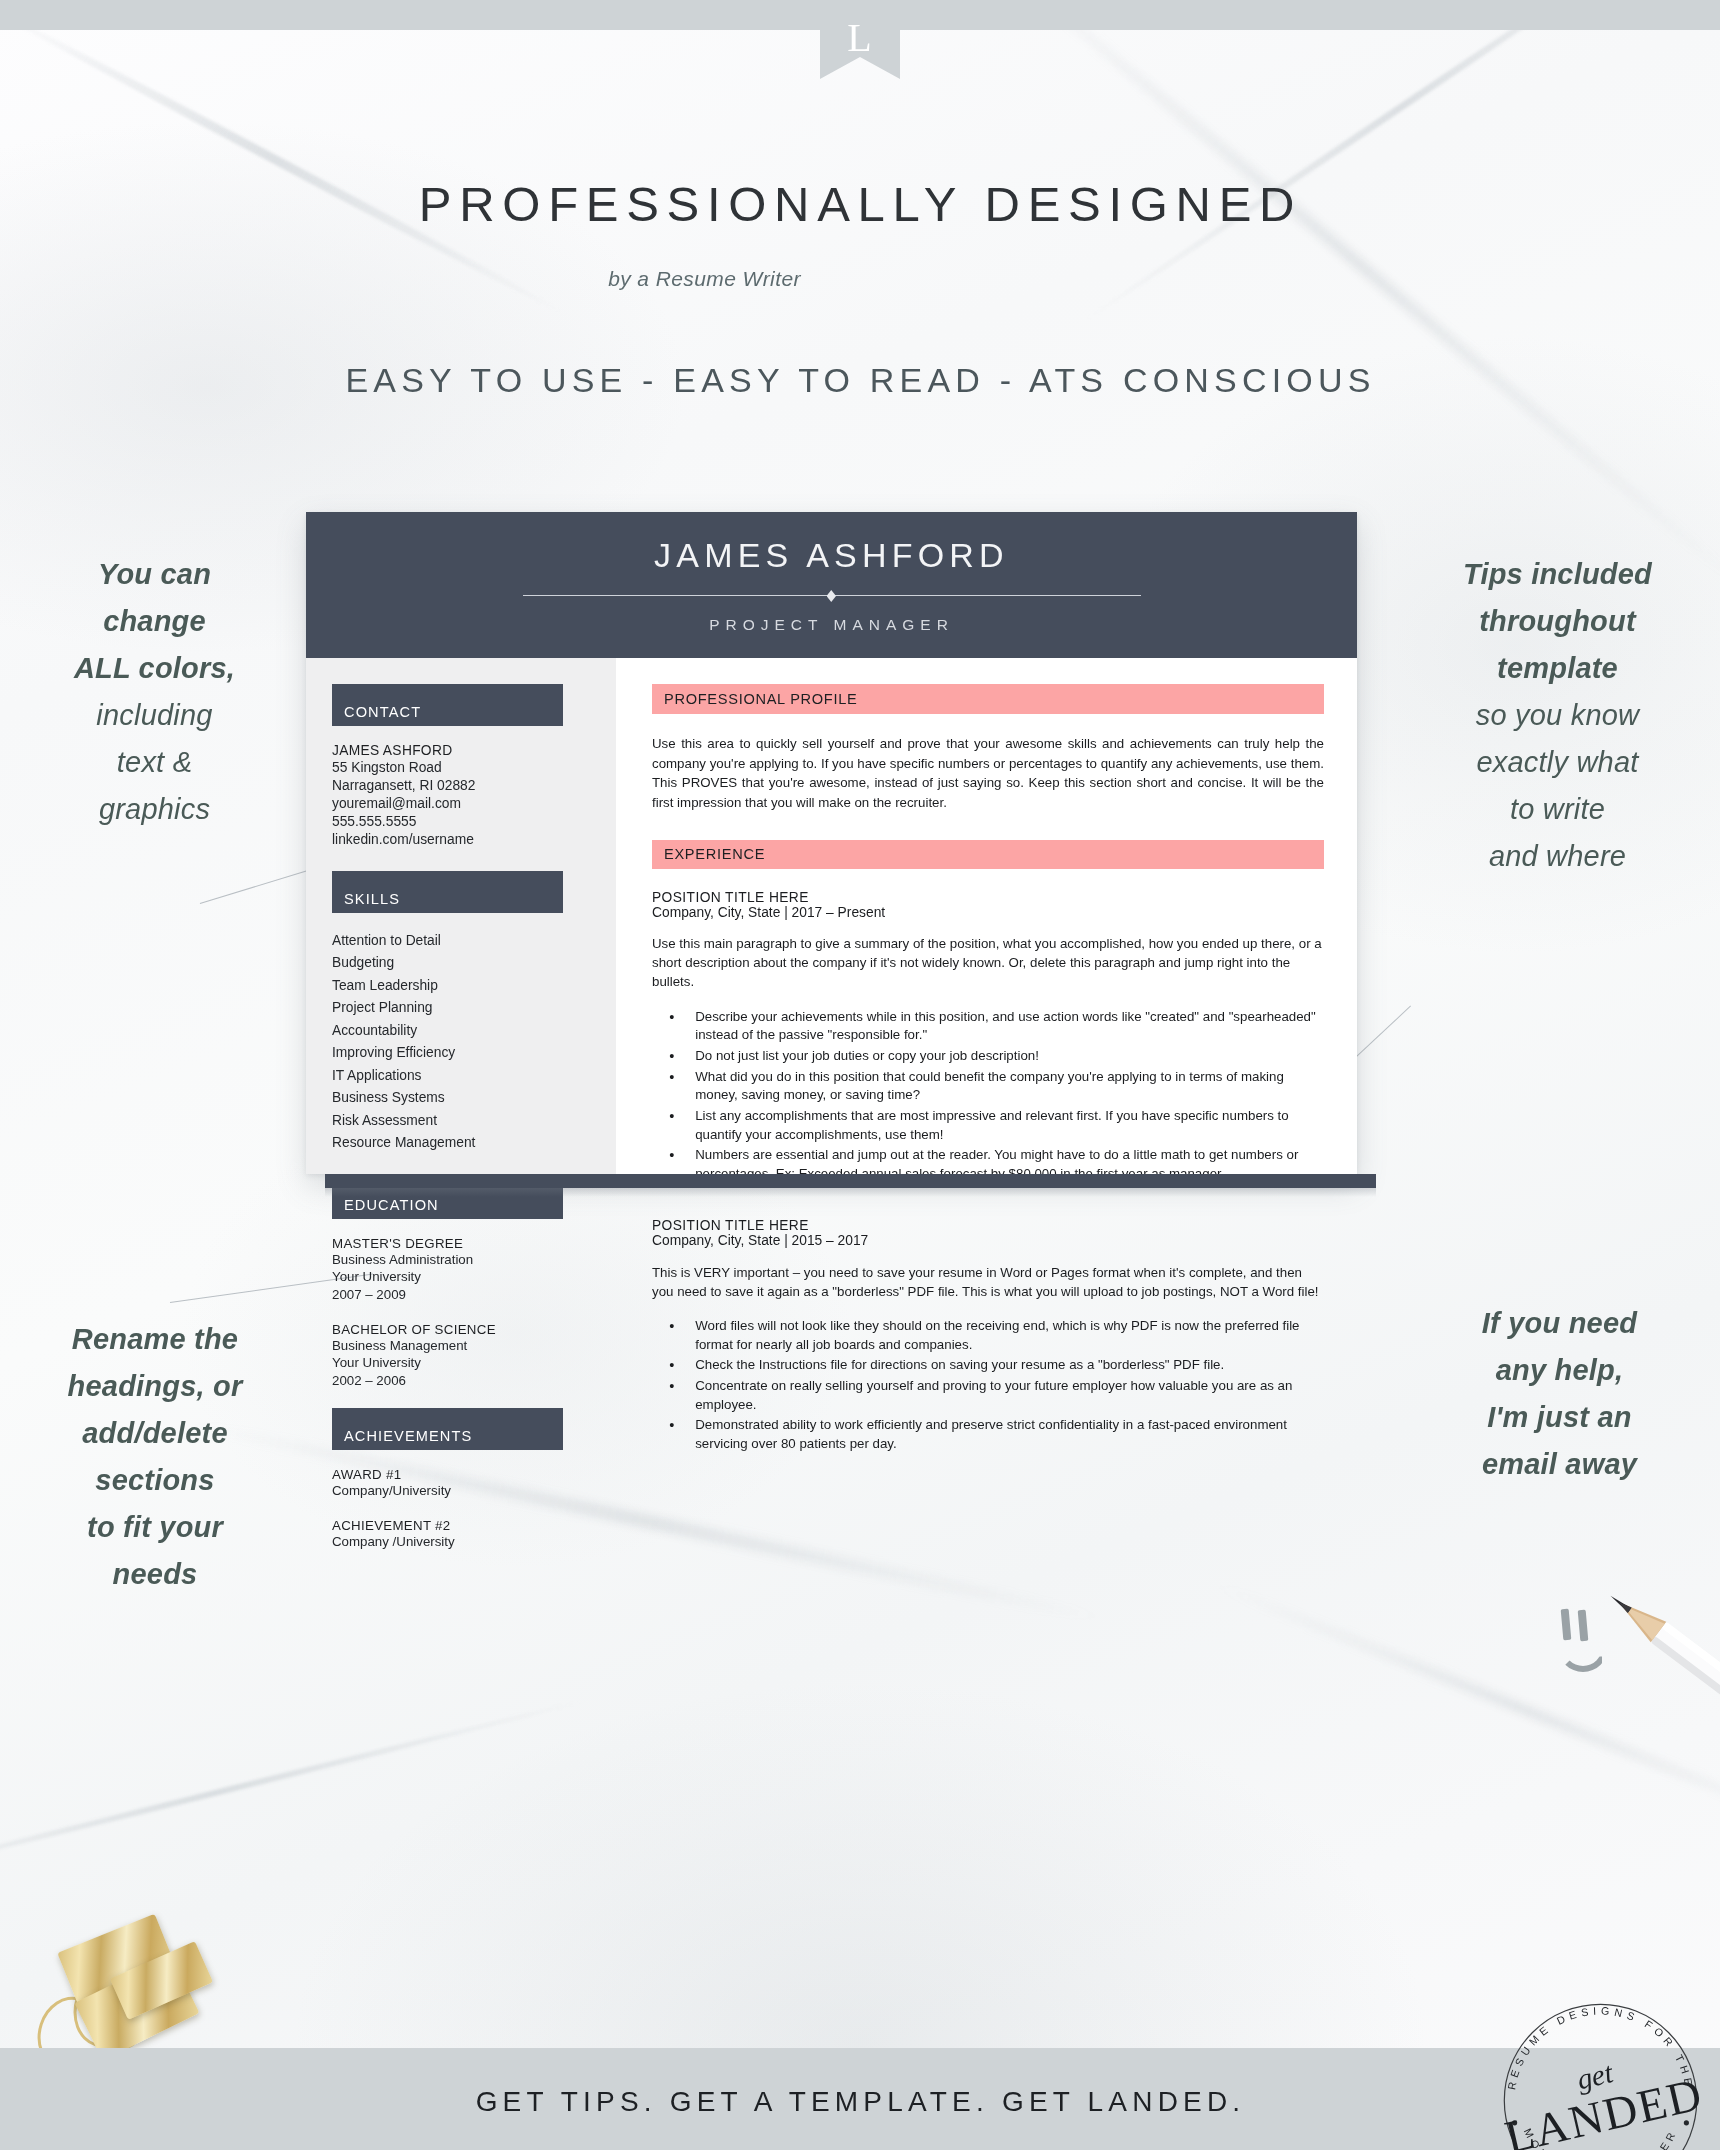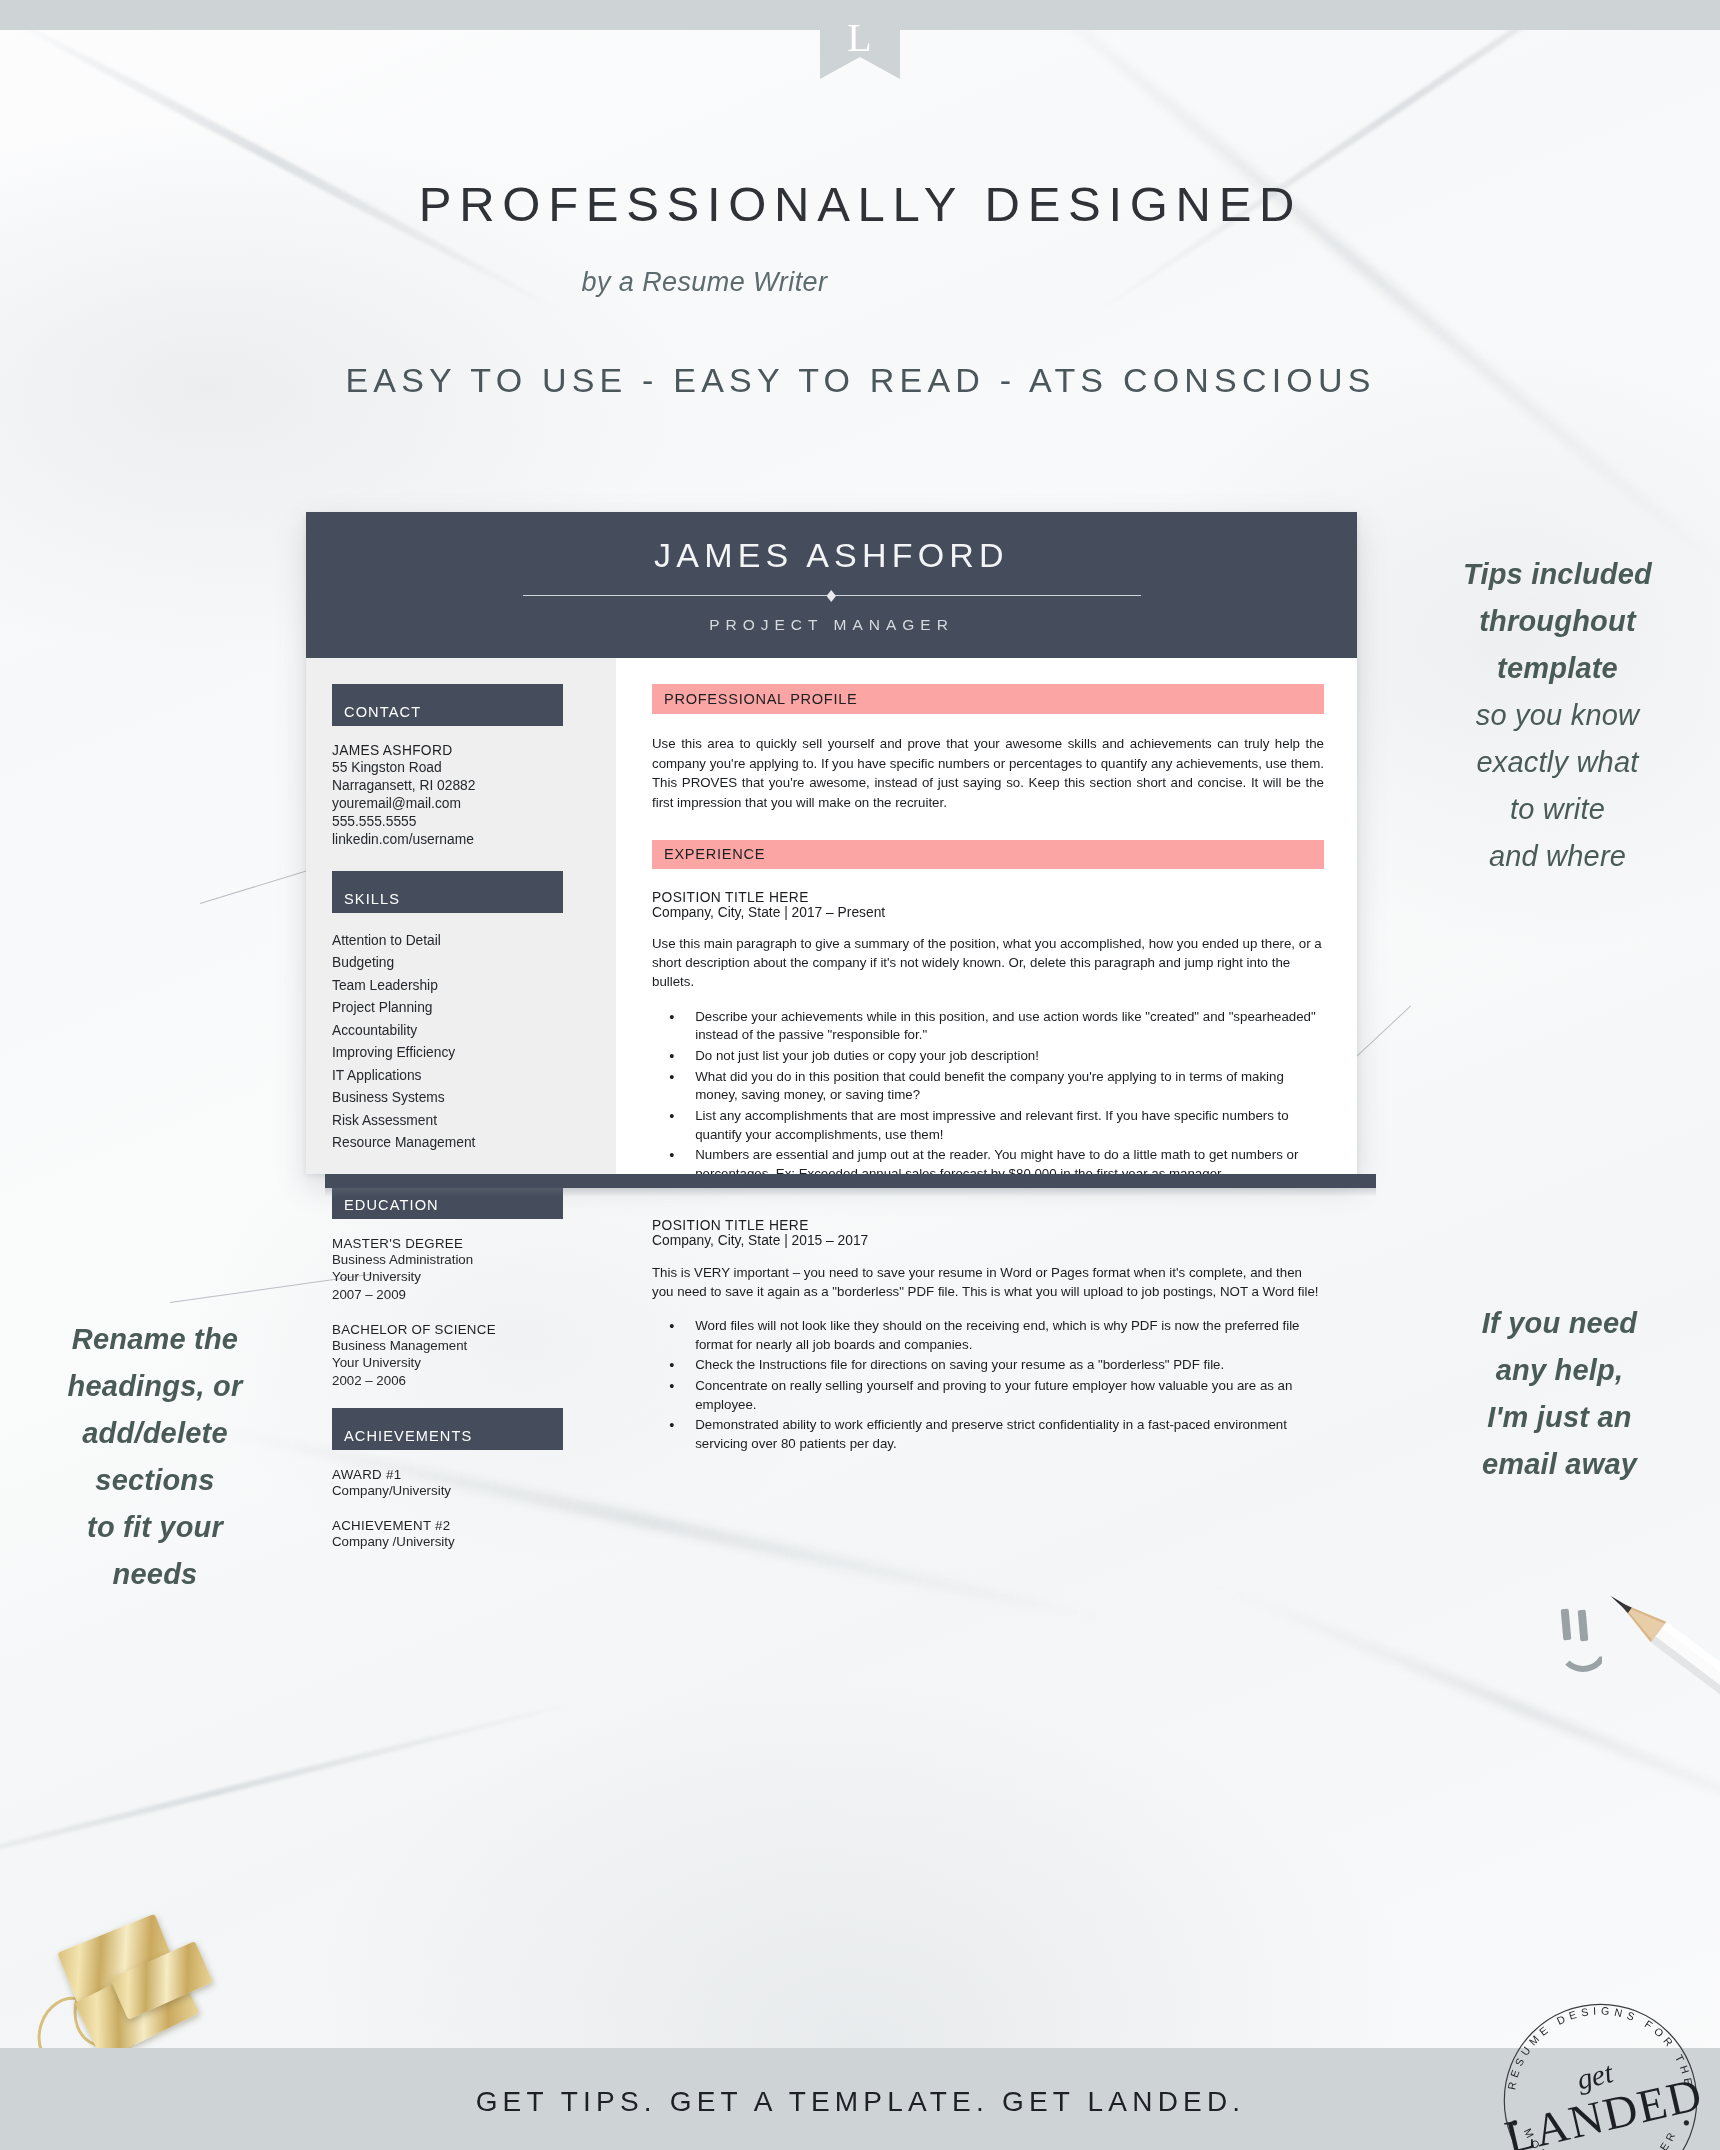--- a/index.html
+++ b/index.html
@@ -39,21 +39,21 @@
   }
 
   
   .headline {
     position:absolute; left:0; top:176px; width:1721px; text-align:center;
     font-size:49px; letter-spacing:7.7px; color:#2f3337; font-weight:400;
     font-family:"Liberation Sans", sans-serif;
   }
   .subhead {
     position:absolute; left:0; top:267px; width:1409px; text-align:center;
-    font-size:27px; color:#5d6b6f; font-style:italic; letter-spacing:0.4px;
+    font-size:21px; color:#5d6b6f; font-style:italic; letter-spacing:0.4px;
   }
   .tagline {
     position:absolute; left:0; top:361px; width:1721px; text-align:center;
     font-size:34px; letter-spacing:5.2px; color:#4c575c; font-weight:400;
   }
 
   
   .sheet {
     position:absolute; left:306px; top:512px; width:1051px; height:662px;
     background:#ffffff;
@@ -295,20 +295,28 @@
             <li>Demonstrated ability to work efficiently and preserve strict confidentiality in a fast-paced environment servicing over 80 patients per day.</li>
           </ul>
         </div>
 
       </div>
     </div>
   </div>
   <div class="sheet-bottom-bar"></div>
   <div class="sheet-shadow-strip"></div>
 
+  <div class="annot a-tl">
+    <span class="ln b">You can</span>
+    <span class="ln b">change</span>
+    <span class="ln b">ALL colors,</span>
+    <span class="ln n">including</span>
+    <span class="ln n">text &amp;</span>
+    <span class="ln n">graphics</span>
+  </div>
 
   <div class="annot a-tr">
     <span class="ln b">Tips included</span>
     <span class="ln b">throughout</span>
     <span class="ln b">template</span>
     <span class="ln n">so you know</span>
     <span class="ln n">exactly what</span>
     <span class="ln n">to write</span>
     <span class="ln n">and where</span>
   </div>

